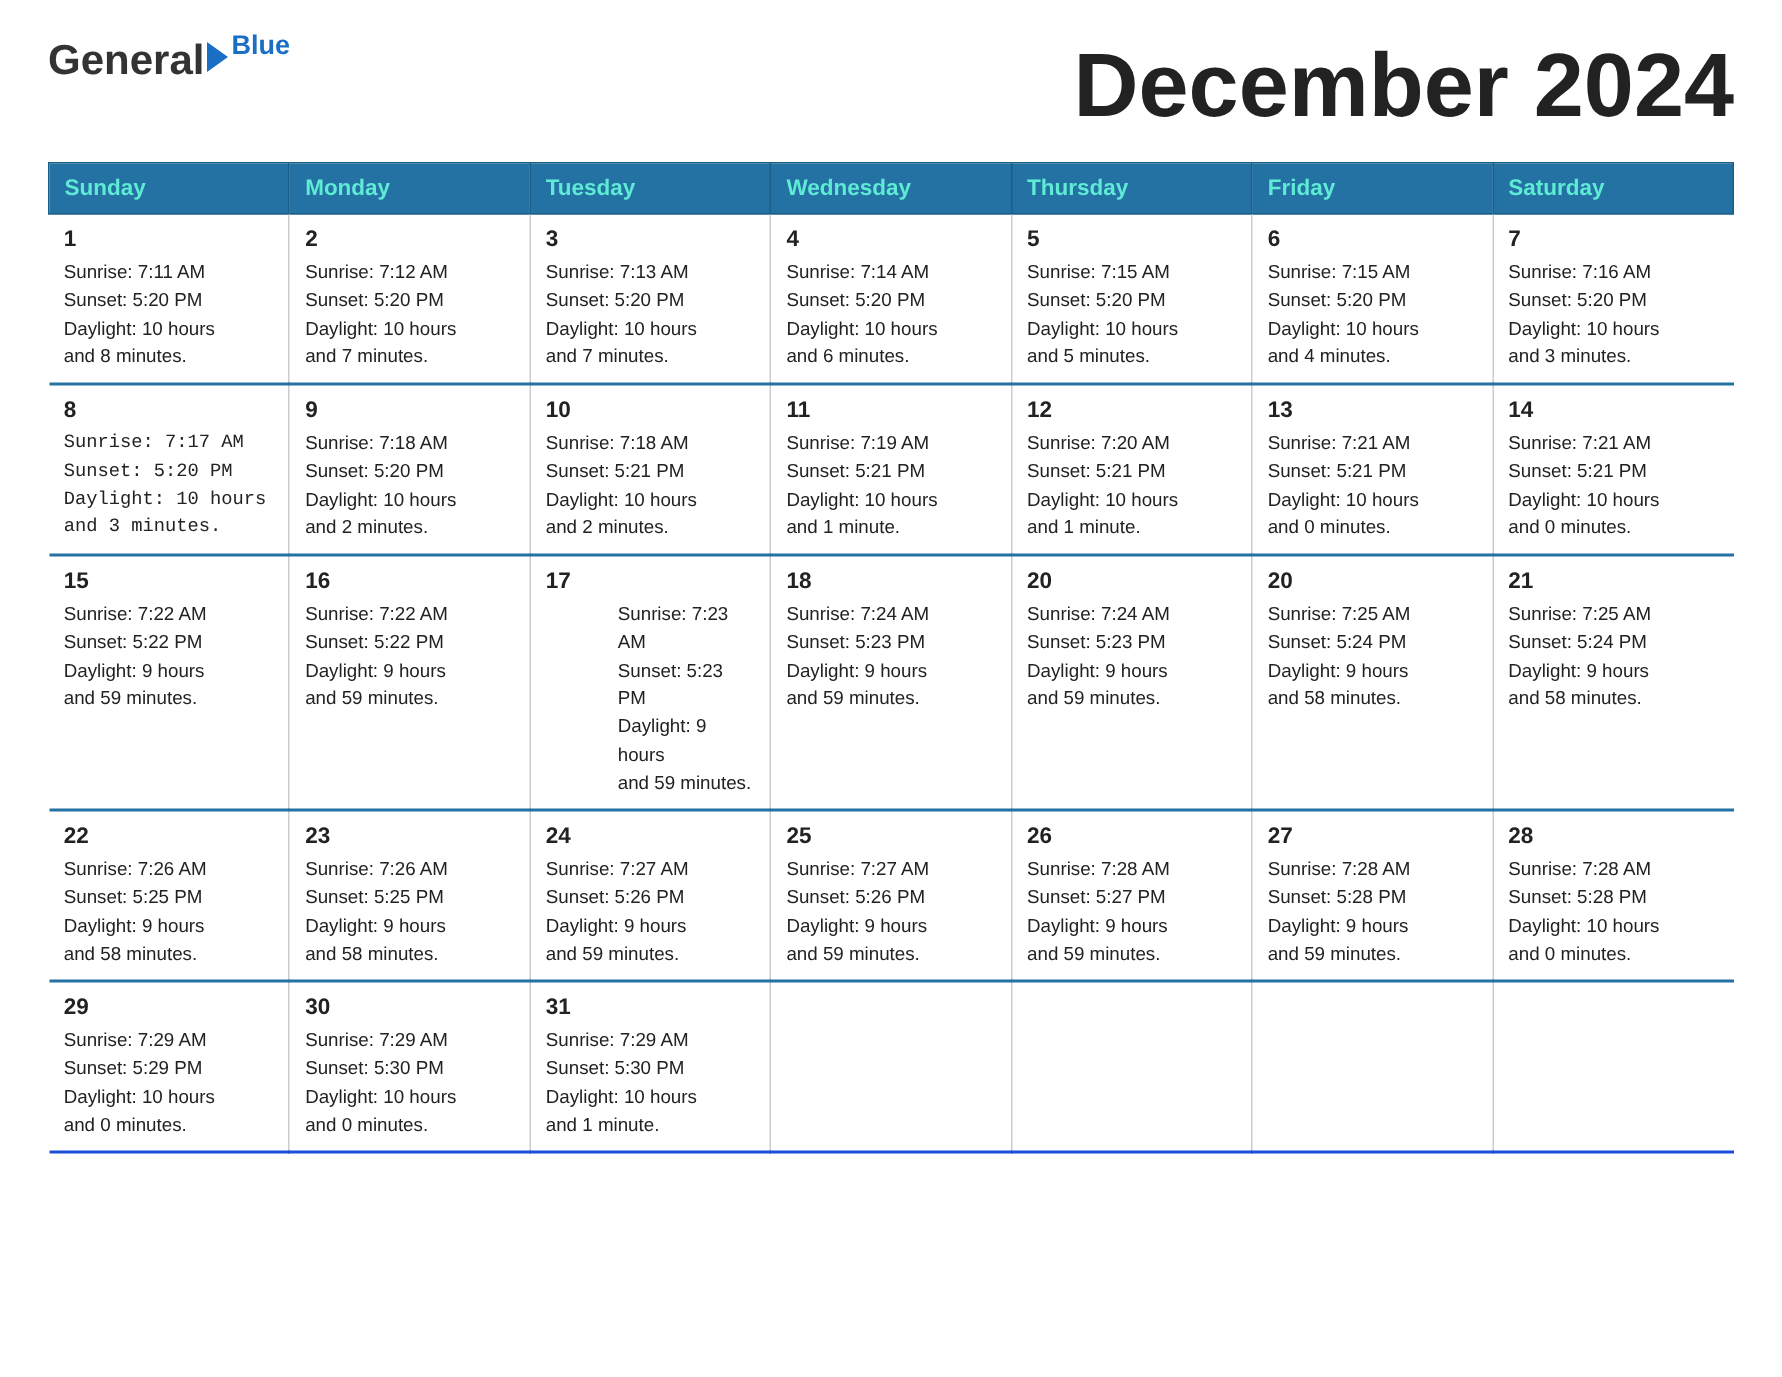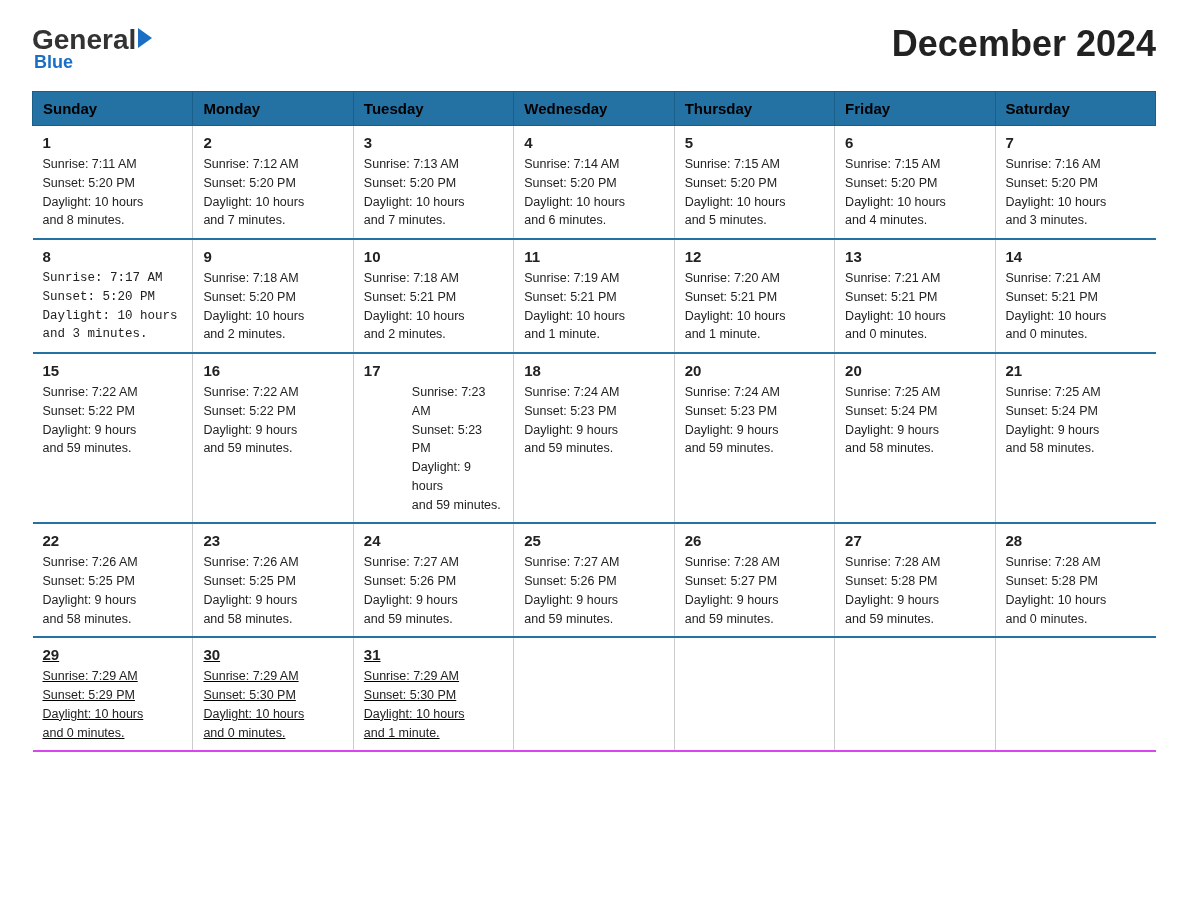--- a/index.html
+++ b/index.html
@@ -11,21 +11,21 @@
       min-height: 918px;
     }
     .header {
       display: flex;
       justify-content: space-between;
       align-items: flex-start;
       margin-bottom: 18px;
     }
     .logo {
       display: flex;
-      flex-direction: column;
+      flex-direction: row;
       align-items: flex-start;
     }
     .logo-text {
       display: flex;
       align-items: center;
       font-size: 28px;
       font-weight: bold;
       color: #333;
     }
     .logo-general { color: #333; }
@@ -43,40 +43,40 @@
       font-size: 18px;
       font-weight: bold;
       margin-top: -4px;
       margin-left: 2px;
       text-align: right;
     }
     .title-section {
       text-align: right;
     }
     .main-title {
-      font-size: 36px;
+      font-size: 60px;
       font-weight: bold;
       color: #222;
       line-height: 1.1;
     }
     .subtitle {
       font-size: 20px;
       color: #444;
       margin-top: 4px;
     }
     table {
       width: 100%;
       border-collapse: collapse;
       table-layout: fixed;
     }
     thead tr {
       background-color: #2471a3;
     }
     thead th {
-      color: #000000;
+      color: #5eead4;
       font-size: 15px;
       font-weight: bold;
       padding: 8px 10px;
       text-align: left;
       border: 1px solid #1a5f8a;
     }
     tbody tr {
       border-bottom: 2px solid #2471a3;
     }
     tbody td {
@@ -98,22 +98,21 @@
     }
     .day-info {
       font-size: 12.5px;
       line-height: 1.5;
       color: #222;
     }
     .empty-cell {
       background: #fff;
     }
     tbody tr:last-child {
-      border-bottom: 2px solid #d946ef;
-      text-decoration: underline;
+      border-bottom: 2px solid #1d4ed8;
     }
   </style>
 </head>
 <body>
 
 <div class="header">
   <div class="logo">
     <div class="logo-text">
       <span class="logo-general">General</span>
       <span class="logo-triangle"></span>

